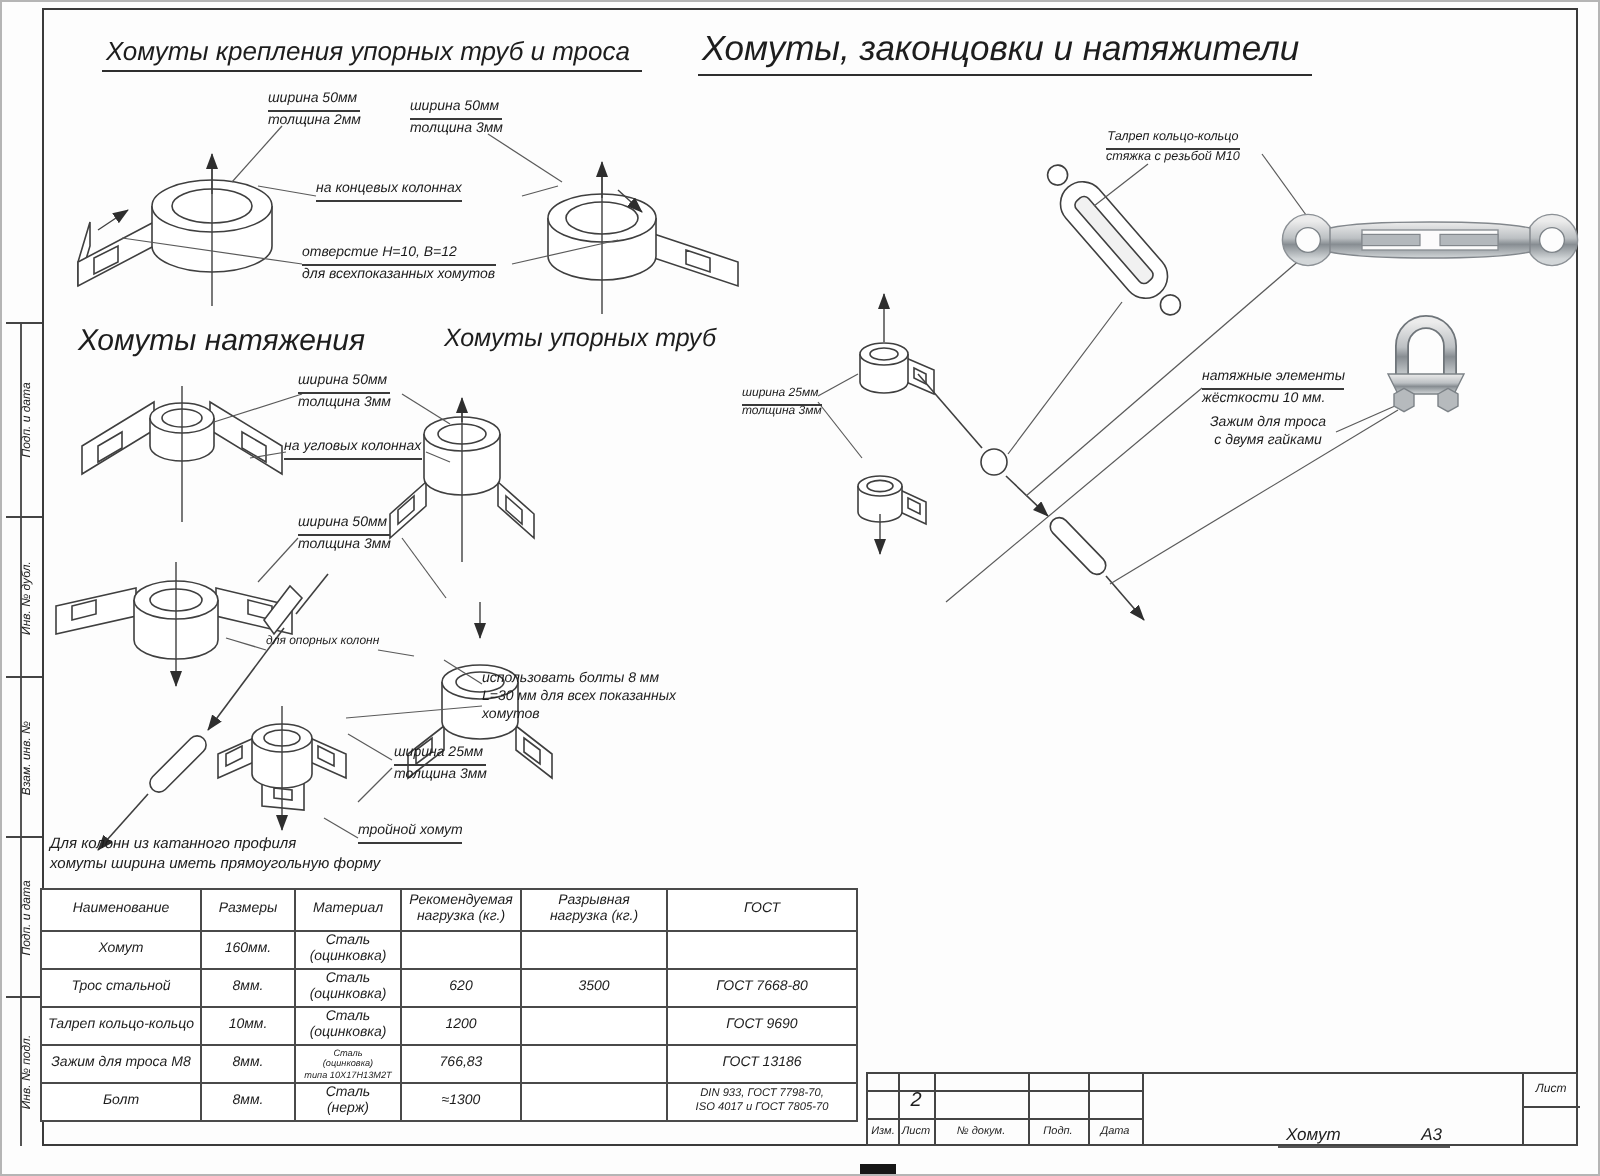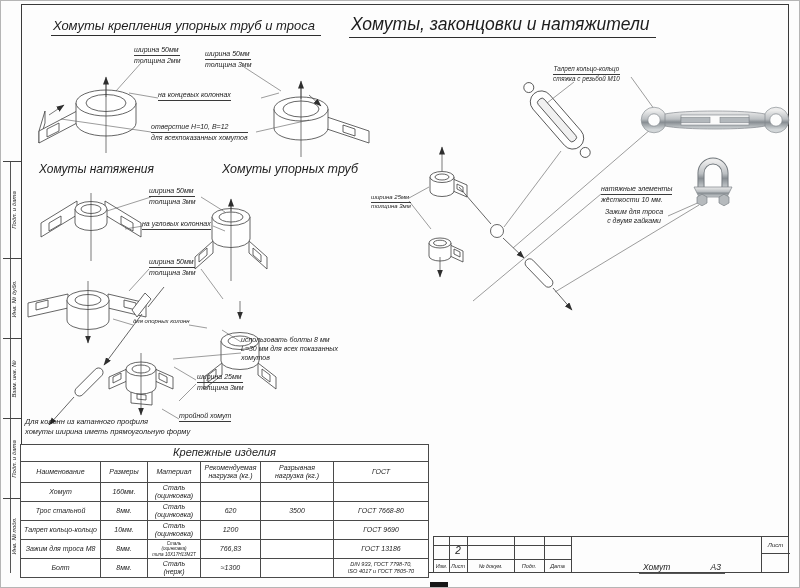--- a/index.html
+++ b/index.html
@@ -59,21 +59,21 @@
     </div>
   <div class="side-box" style="top:417px;height:80px;">
     <span class="vtext">Подп. и дата</span>
     </div>
   <div class="side-box" style="top:497px;height:75px;">
     <span class="vtext">Инв. № подл.</span>
     </div>
 
   <div class="title" style="left:50px;top:17px;font-size:13px;">Хомуты крепления упорных труб и троса</div>
   <div class="title" style="left:348px;top:13px;font-size:17.5px;">Хомуты, законцовки и натяжители</div>
-  <div class="subtitle" style="left:38px;top:161px;font-size:12px;">Хомуты натяжения</div>
+  <div class="subtitle" style="left:38px;top:161px;font-size:15px;">Хомуты натяжения</div>
   <div class="subtitle" style="left:177px;top:161px;font-size:12.5px;margin-left:44px;">Хомуты упорных труб</div>
 
   <svg class="ov" width="800" height="588" viewBox="0 0 800 588">
     <defs>
       <marker id="arr" markerWidth="9" markerHeight="8" refX="7.5" refY="3" orient="auto" markerUnits="userSpaceOnUse">
         <path d="M0,0 L8,3 L0,6 z" fill="#2e2e2e"></path>
       </marker>
       <linearGradient id="met" x1="0" y1="0" x2="0" y2="1">
         <stop offset="0%" stop-color="#ececec"></stop>
           <stop offset="45%" stop-color="#bcc0c3"></stop>
@@ -327,23 +327,20 @@
   <table class="fast">
     <colgroup>
         <col style="width:80px">
         <col style="width:47px">
         <col style="width:53px">
       <col style="width:60px">
         <col style="width:73px">
         <col style="width:95px">
       </colgroup>
     <tbody>
-        <tr>
-          <th class="ttl" colspan="6">Крепежные изделия</th>
-        </tr>
     <tr>
       <th>Наименование</th>
       <th>Размеры</th>
       <th>Материал</th>
       <th>Рекомендуемая
 нагрузка (кг.)</th>
       <th>Разрывная
 нагрузка (кг.)</th>
       <th>ГОСТ</th>
     </tr>

